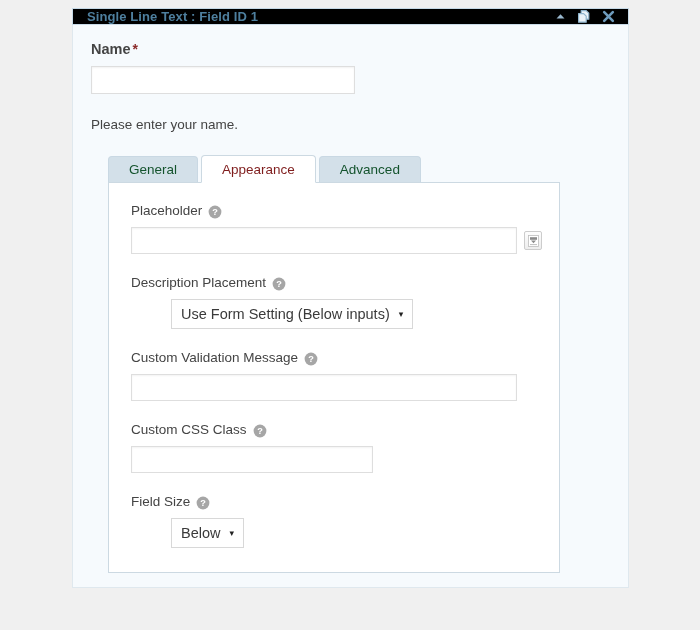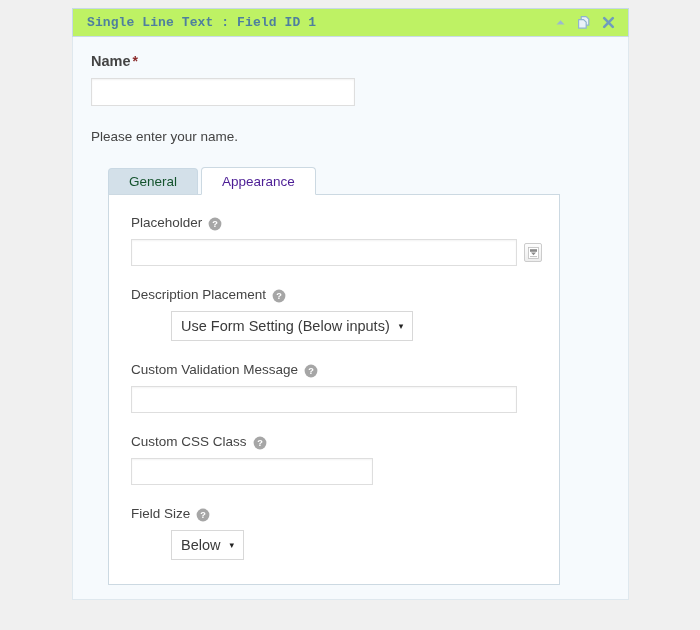--- a/index.html
+++ b/index.html
@@ -22,30 +22,29 @@
     top: 9px;
     width: 557px;
     background: #f6fafd;
     border: 1px solid #dfe8ee;
     border-top: none;
     box-sizing: border-box;
   }
 
   
   .panel-header {
-    height: 29px;
-    background: #bef264;
+    height: 17px;
+    background: #000000;
     border: 1px solid #c6d9e6;
     border-bottom: 1px solid #c9dbe8;
     box-sizing: border-box;
     display: flex;
     align-items: center;
     padding: 0 12px 0 14px;
     margin: -1px -1px 0 -1px;
-    font-family: Liberation Mono, monospace;
   }
   .panel-title {
     font-size: 13px;
     font-weight: bold;
     color: #4e7f9e;
     letter-spacing: 0.1px;
     white-space: nowrap;
   }
   .header-icons {
     margin-left: auto;
@@ -120,21 +119,21 @@
     padding: 0 20px;
     height: 26px;
     line-height: 25px;
     box-sizing: border-box;
     cursor: pointer;
     margin-right: 3px;
     white-space: nowrap;
   }
   .tab.active {
     background: #ffffff;
-    color: #4c1d95;
+    color: #7f1d1d;
     border: 1px solid #ccd9e2;
     border-bottom: 1px solid #ffffff;
     height: 28px;
     line-height: 27px;
     margin-bottom: -1px;
     position: relative;
     z-index: 3;
   }
 
   
@@ -262,20 +261,21 @@
       <span>Name</span><span class="req-star">*</span>
     </div>
 
     <input class="name-input" type="text" value="" placeholder="" style="">
 
     <p class="field-desc">Please enter your name.</p>
 
     <div class="tabs-row">
       <div class="tab">General</div>
       <div class="tab active">Appearance</div>
+      <div class="tab">Advanced</div>
     </div>
 
     <div class="tab-panel">
 
       <div class="setting">
         <div class="setting-label">
           <span>Placeholder</span>
           <span class="help-icon">
             <svg width="14" height="14" viewBox="0 0 14 14">
               <circle cx="7" cy="7" r="6.4" fill="#a6a6a6"></circle>

